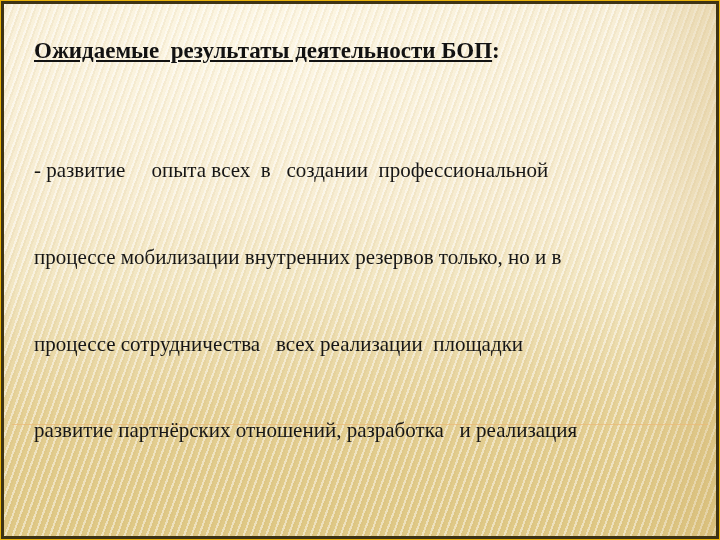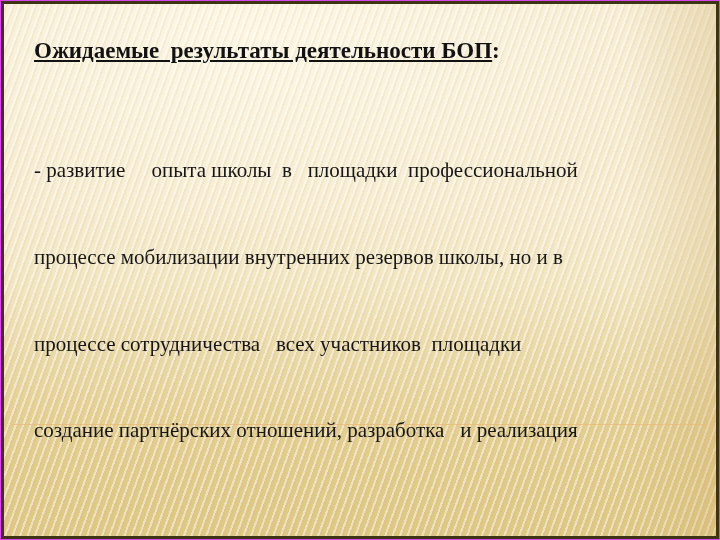--- a/index.html
+++ b/index.html
@@ -7,21 +7,21 @@
     padding: 0;
     width: 720px;
     height: 540px;
     overflow: hidden;
     font-family: "Liberation Serif", serif;
   }
   .frame {
     width: 720px;
     height: 540px;
     box-sizing: border-box;
-    background: #d946ef;        
+    background: #eab308;        
     padding: 1px;
   }
   .slide {
     position: relative;
     width: 100%;
     height: 100%;
     box-sizing: border-box;
     border: 3px solid #3e3314;  
     overflow: hidden;
     background:
@@ -99,29 +99,29 @@
 </style>
 </head>
 <body>
 
 <div class="frame">
   <div class="slide">
 
     <div class="title"><span class="u">Ожидаемые  результаты деятельности БОП</span><span>:</span></div>
 
     <div class="bodytext">
-      <div>- развитие     опыта школы  в   площадки  профессиональной</div>
-      <div>процессе мобилизации внутренних резервов школы, но и в</div>
-      <div>процессе сотрудничества   всех участников  площадки</div>
+      <div>- развитие     опыта всех  в   создании  профессиональной</div>
+      <div>процессе мобилизации внутренних резервов только, но и в</div>
+      <div>процессе сотрудничества   всех реализации  площадки</div>
       
       
       
     </div>
 
     <div class="persp">
-      <div>создание партнёрских отношений, разработка   и реализация</div>
+      <div>развитие партнёрских отношений, разработка   и реализация</div>
       
     </div>
 
     <div class="divider"></div>
 
   </div>
 </div>
 
 </body></html>

